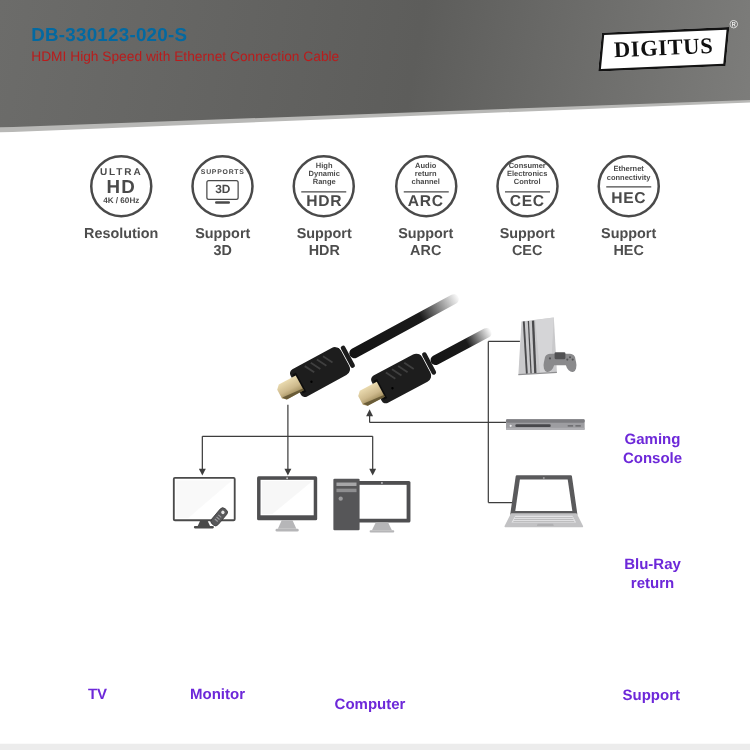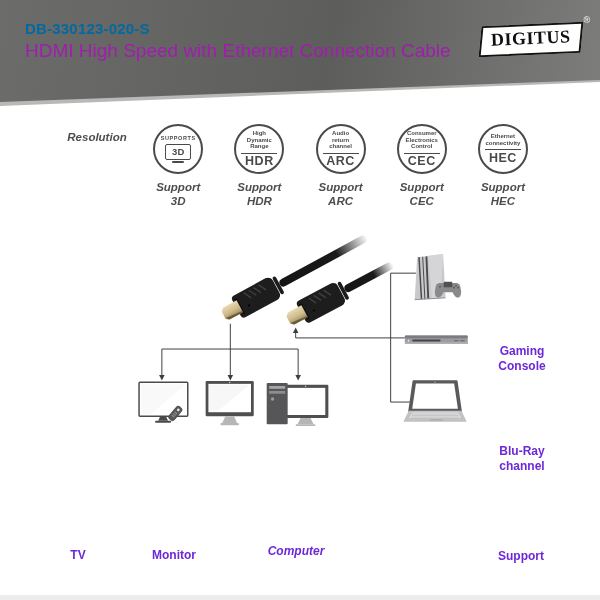--- a/index.html
+++ b/index.html
@@ -7,21 +7,21 @@
        font-family:"Liberation Sans",sans-serif;}
 
   
   .header-under{position:absolute;left:0;top:0;width:600px;height:110px;
     background:#b8b8b6;
     clip-path:polygon(0 0,100% 0,100% 82px,0 106px);}
   .header-main{position:absolute;left:0;top:0;width:600px;height:106px;
     background:linear-gradient(100deg,#6c6c6a 0%,#5d5d5b 55%,#7d7d7b 100%);
     clip-path:polygon(0 0,100% 0,100% 80px,0 102px);}
   .hd-model{position:absolute;left:25px;top:20px;color:#0369a1;font-size:15px;font-weight:bold;letter-spacing:.2px;}
-  .hd-sub{position:absolute;left:25px;top:40px;color:#a21caf;font-size:19px;}
+  .hd-sub{position:absolute;left:25px;top:40px;color:#b91c1c;font-size:11px;}
   .logo{position:absolute;right:18px;top:24px;background:#ffffff;border:2.5px solid #131313;
     padding:2px 9px 4px 9px;transform:rotate(-2.5deg) skewX(-8deg);}
   .logo .wordmark{display:inline-block;transform:skewX(8deg);
     font-family:"Liberation Serif",serif;font-weight:bold;font-size:18px;color:#101010;letter-spacing:.5px;}
   .logo .rmark{position:absolute;right:-9px;top:-9px;color:#ffffff;font-size:9px;
     font-family:"Liberation Sans",sans-serif;transform:skewX(8deg);}
 
   
   .features{position:absolute;left:58px;top:124px;width:484px;display:flex;justify-content:space-between;}
   .feature{width:78px;display:flex;flex-direction:column;align-items:center;color:#4a4a4a;}
@@ -32,28 +32,28 @@
   .f-hd{font-size:15px;font-weight:bold;line-height:15px;letter-spacing:1px;}
   .f-4k{font-size:6.5px;font-weight:bold;line-height:8px;}
   .f-supports{font-size:5.5px;font-weight:bold;letter-spacing:.6px;line-height:7px;margin-bottom:2px;}
   .f-tvicon{width:26px;height:16px;border:1.8px solid #4a4a4a;border-radius:2px;box-sizing:border-box;
     display:flex;align-items:center;justify-content:center;}
   .f-3d{font-size:9.5px;font-weight:bold;}
   .f-tvstand{width:12px;height:2px;background:#4a4a4a;margin-top:1.5px;border-radius:1px;}
   .f-desc{font-size:6px;font-weight:bold;line-height:6.8px;text-align:center;}
   .f-sep{width:36px;border-top:1.8px solid #4a4a4a;margin:2.5px 0 1.5px 0;}
   .f-acronym{font-size:12.5px;font-weight:bold;line-height:13px;letter-spacing:.5px;}
-  .f-label{margin-top:6px;font-size:11.5px;font-weight:bold;color:#4d4d4d;text-align:center;line-height:14px;font-style:italic;}
+  .f-label{margin-top:6px;font-size:11.5px;font-weight:bold;color:#4d4d4d;text-align:center;line-height:14px;}
 
   
   .diagram-svg{position:absolute;left:0;top:230px;}
   .dev-label{position:absolute;font-size:12px;font-weight:bold;color:#6d28d9;text-align:center;line-height:15px;}
   .lab-tv{left:38px;top:548px;width:80px;}
   .lab-monitor{left:134px;top:548px;width:80px;}
-  .lab-computer{left:246px;top:544px;width:100px;font-style:italic;}
+  .lab-computer{left:246px;top:556px;width:100px;}
   .lab-gaming{left:481px;top:344px;width:82px;}
   .lab-bluray{left:481px;top:444px;width:82px;}
   .lab-notebook{left:471px;top:549px;width:100px;}
 
   .bottom-strip{position:absolute;left:0;bottom:0;width:600px;height:5px;background:#ececec;}
 </style>
 </head>
 <body>
 
 <div class="header-under"></div>
@@ -61,20 +61,25 @@
 <div class="hd-model">DB-330123-020-S</div>
 <div class="hd-sub">HDMI High Speed with Ethernet Connection Cable</div>
 <div class="logo">
   <span class="wordmark">DIGITUS</span>
   <span class="rmark">®</span>
 </div>
 
 <div class="features">
 
   <div class="feature">
+    <div class="circle">
+      <span class="f-ultra">ULTRA</span>
+      <span class="f-hd">HD</span>
+      <span class="f-4k">4K / 60Hz</span>
+    </div>
     <div class="f-label pre">Resolution</div>
   </div>
 
   <div class="feature">
     <div class="circle">
       <span class="f-supports">SUPPORTS</span>
       <div class="f-tvicon">
         <span class="f-3d">3D</span>
       </div>
       <div class="f-tvstand"></div>
@@ -260,16 +265,16 @@
     <polygon points="43,63.5 63,63.5 64,66.5 42,66.5" fill="#b0b0b2"></polygon>
   </g>
 </svg>
 
 <div class="dev-label lab-tv">TV</div>
 <div class="dev-label lab-monitor">Monitor</div>
 <div class="dev-label lab-computer">Computer</div>
 <div class="dev-label lab-gaming pre">Gaming
 Console</div>
 <div class="dev-label lab-bluray pre">Blu-Ray
-channel</div>
+return</div>
 <div class="dev-label lab-notebook">Support</div>
 
 <div class="bottom-strip"></div>
 
 </body></html>

